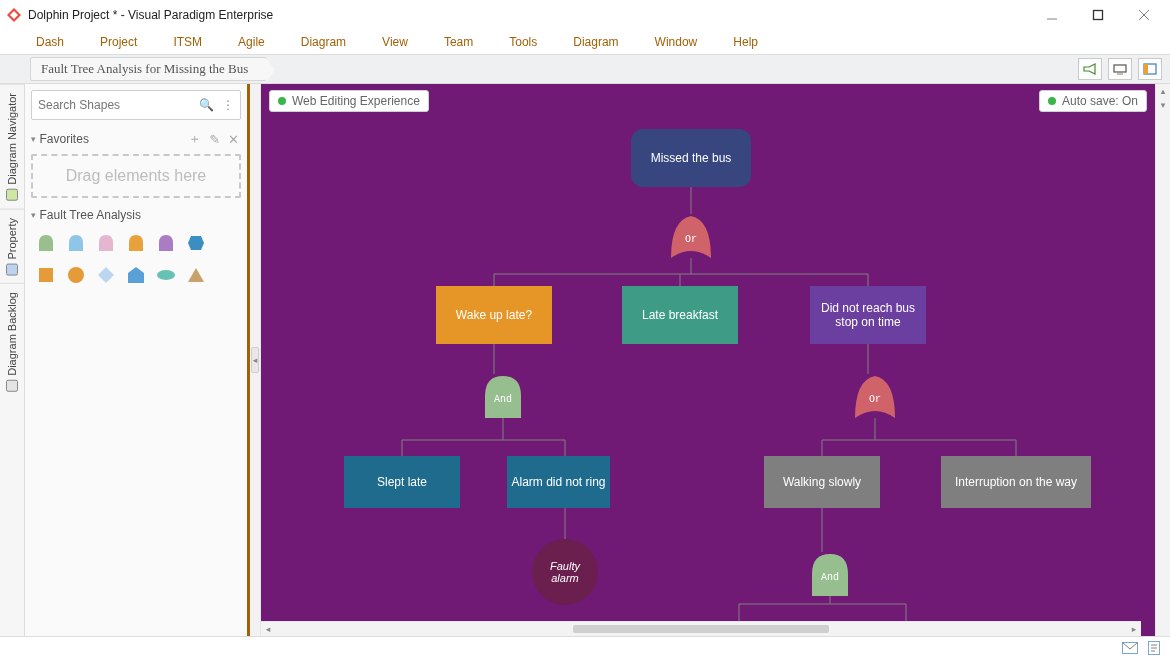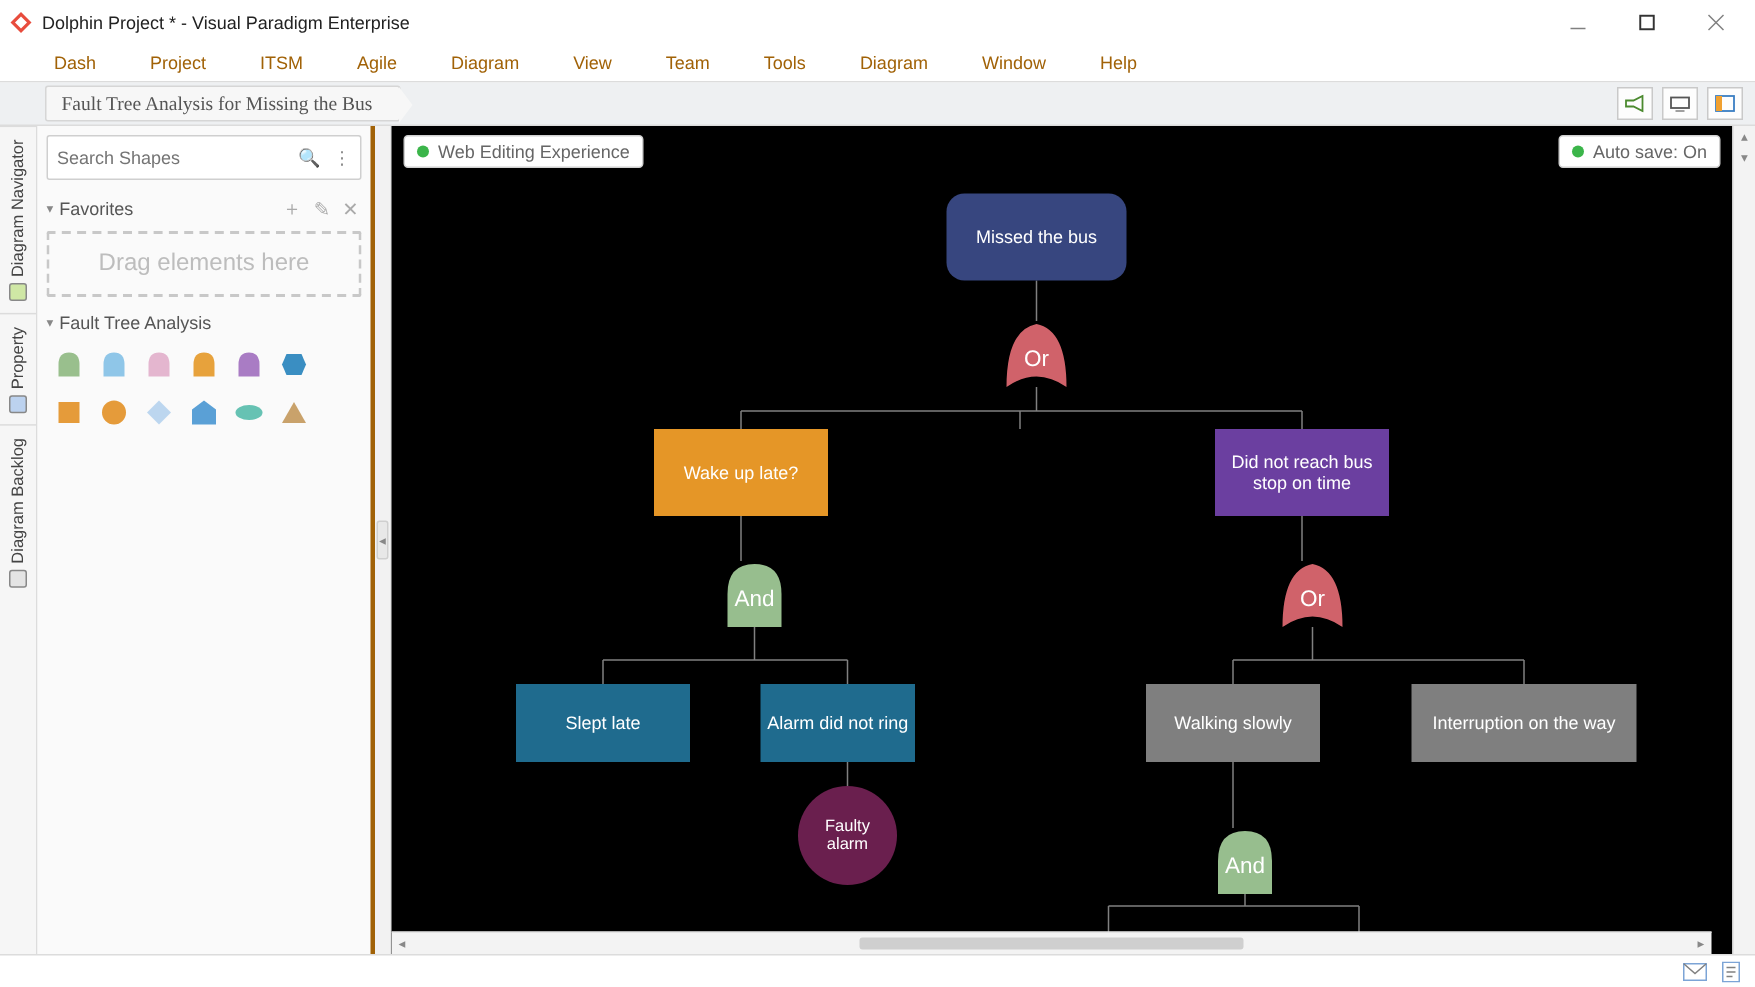--- a/index.html
+++ b/index.html
@@ -139,21 +139,21 @@
   .gutter .grip {
     position:absolute; top:50%; left:1px; width:6px; height:24px;
     background:#e8e8e8; border:1px solid #cfcfcf; border-radius:2px;
     transform:translateY(-50%);
     display:flex; align-items:center; justify-content:center;
     font-size:9px; color:#888;
   }
 
   
   .canvaswrap {
-    flex:1; position:relative; overflow:hidden; background:#000000;
+    flex:1; position:relative; overflow:hidden; background:#701a75;
     border-left:1px solid #e5e5e5;
   }
   .topchips {
     position:absolute; top:6px; left:8px; right:8px;
     display:flex; justify-content:space-between; align-items:center;
     z-index:5;
   }
   .chip {
     display:flex; align-items:center; gap:6px;
     border:1px solid #d0d0d0; background:#fff; border-radius:3px;
@@ -170,21 +170,21 @@
     position:absolute;
     display:flex; align-items:center; justify-content:center;
     color:#fff; font-size:12px; text-align:center;
     padding:4px;
     box-sizing:border-box;
   }
   
   .gate {
     position:absolute; width:44px; height:44px;
     display:flex; align-items:center; justify-content:center;
-    color:#fff; font-size:15px;
+    color:#fff; font-size:10px;font-family:Liberation Mono, monospace;
   }
   .gate svg { position:absolute; left:0; top:0; width:44px; height:44px; }
   .gate span { position:relative; z-index:2; margin-top:6px;}
 
   
   .vscroll {
     width:14px; background:#f3f3f3; border-left:1px solid #e4e4e4;
     position:relative;
   }
   .vscroll .arrow { width:14px; height:14px; display:flex; align-items:center; justify-content:center; color:#888; font-size:9px;}
@@ -444,20 +444,23 @@
       <div class="gate" style="left:408px; top:130px;">
         <svg viewBox="0 0 44 44">
             <path d="M2 44 Q2 6 22 2 Q42 6 42 44 Q22 30 2 44 Z" fill="#d0626a"></path>
           </svg>
         <span>Or</span>
       </div>
 
       <div class="node" style="left:175px; top:202px; width:116px; height:58px; background:#e59627;">
         <span>Wake up late?</span>
       </div>
+      <div class="node" style="left:361px; top:202px; width:116px; height:58px; background:#3e9c86;">
+        <span>Late breakfast</span>
+      </div>
       <div class="node" style="left:549px; top:202px; width:116px; height:58px; background:#6b3fa0;">
         <span>Did not reach bus stop on time</span>
       </div>
 
       <div class="gate" style="left:220px; top:290px;">
         <svg viewBox="0 0 44 44">
             <path d="M4 44 L4 22 Q4 2 22 2 Q40 2 40 22 L40 44 Z" fill="#97be8e"></path>
           </svg>
         <span>And</span>
       </div>
@@ -476,21 +479,21 @@
         <span>Alarm did not ring</span>
       </div>
 
       <div class="node" style="left:503px; top:372px; width:116px; height:52px; background:#7f7f7f;">
         <span>Walking slowly</span>
       </div>
       <div class="node" style="left:680px; top:372px; width:150px; height:52px; background:#7f7f7f;">
         <span>Interruption on the way</span>
       </div>
 
-      <div class="node" style="left:271px; top:440px; width:66px; height:66px; background:#6a1f4e; border-radius:50%; font-size:11px;">
+      <div class="node" style="left:271px; top:455px; width:66px; height:66px; background:#6a1f4e; border-radius:50%; font-size:11px;font-style:italic;">
         <span>Faulty alarm</span>
       </div>
 
       <div class="gate" style="left:547px; top:468px;">
         <svg viewBox="0 0 44 44">
             <path d="M4 44 L4 22 Q4 2 22 2 Q40 2 40 22 L40 44 Z" fill="#97be8e"></path>
           </svg>
         <span>And</span>
       </div>
     </div>

